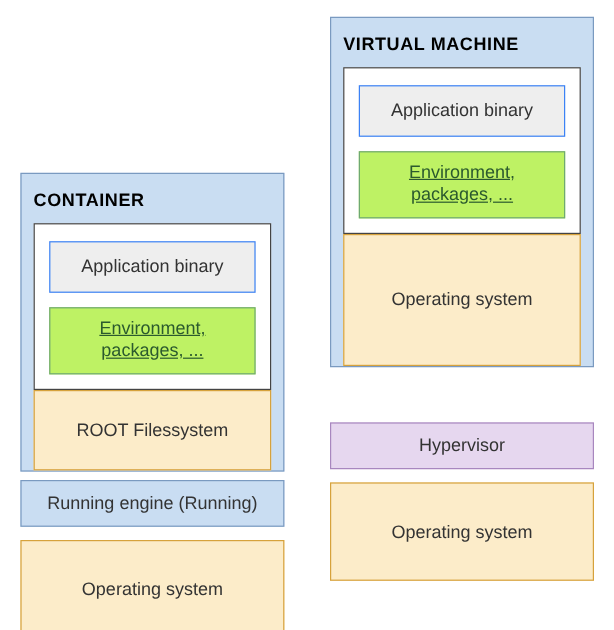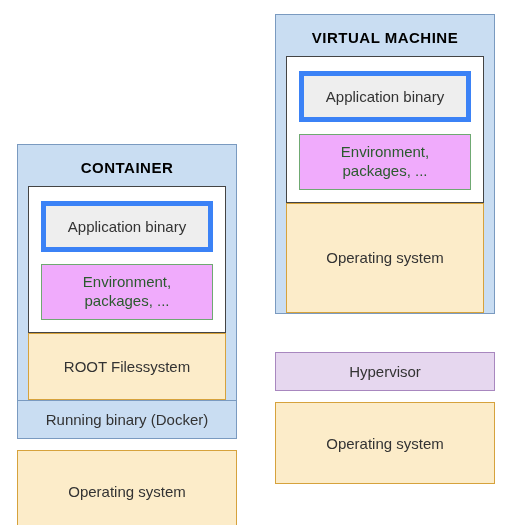--- a/index.html
+++ b/index.html
@@ -18,48 +18,49 @@
   .col-left { left: 17px; margin-top: 48px; }
   .col-right { left: 275px; }
 
   .outer-box {
     background: #c9ddf2;
     border: 1px solid #7a9ac0;
     padding: 8px 10px 0 10px;
   }
   .outer-title {
     font-weight: bold;
-    text-align: center;
+    text-align: left;
     font-size: 15px;
     padding: 6px 0 10px 0;
     letter-spacing: 0.5px;
   }
   .inner-white {
     background: #fff;
     border: 1px solid #444;
     padding: 14px 12px 12px 12px;
     margin-bottom: 0;
   }
   .app-binary {
     background: #eeeeee;
-    border: 5px solid #3b82f6;
+    border: 1px solid #3b82f6;
     text-align: center;
     padding: 12px 4px;
     margin-bottom: 12px;
     color: #333;
     font-size: 15px;
   }
   .env-box {
-    background: #f0abfc;
+    background: #bef264;
     border: 1px solid #6fa972;
     text-align: center;
     padding: 8px 4px;
     color: #2b5a2e;
     font-size: 15px;
     line-height: 1.25;
+    text-decoration: underline;
   }
   .root-fs {
     background: #fcecc9;
     border: 1px solid #d6a23c;
     text-align: center;
     padding: 24px 4px;
     font-size: 15px;
     color: #333;
     margin-top: 0;
   }
@@ -109,21 +110,21 @@
     <div class="outer-title">CONTAINER</div>
     <div class="inner-white">
       <div class="app-binary">Application binary</div>
       <div class="env-box">Environment,<br>packages, ...</div>
     </div>
     <div class="root-fs">ROOT Filessystem</div>
   </div>
 </div>
 
 <div class="col col-left" style="top:352px;">
-  <div class="engine-box">Running binary (Docker)</div>
+  <div class="engine-box">Running engine (Running)</div>
 </div>
 
 <div class="col col-left" style="top:402px;">
   <div class="os-bottom">Operating system</div>
 </div>
 
 <div class="col col-right" style="top:14px;">
   <div class="outer-box" style="padding-bottom:0;">
     <div class="outer-title">VIRTUAL MACHINE</div>
     <div class="inner-white">

